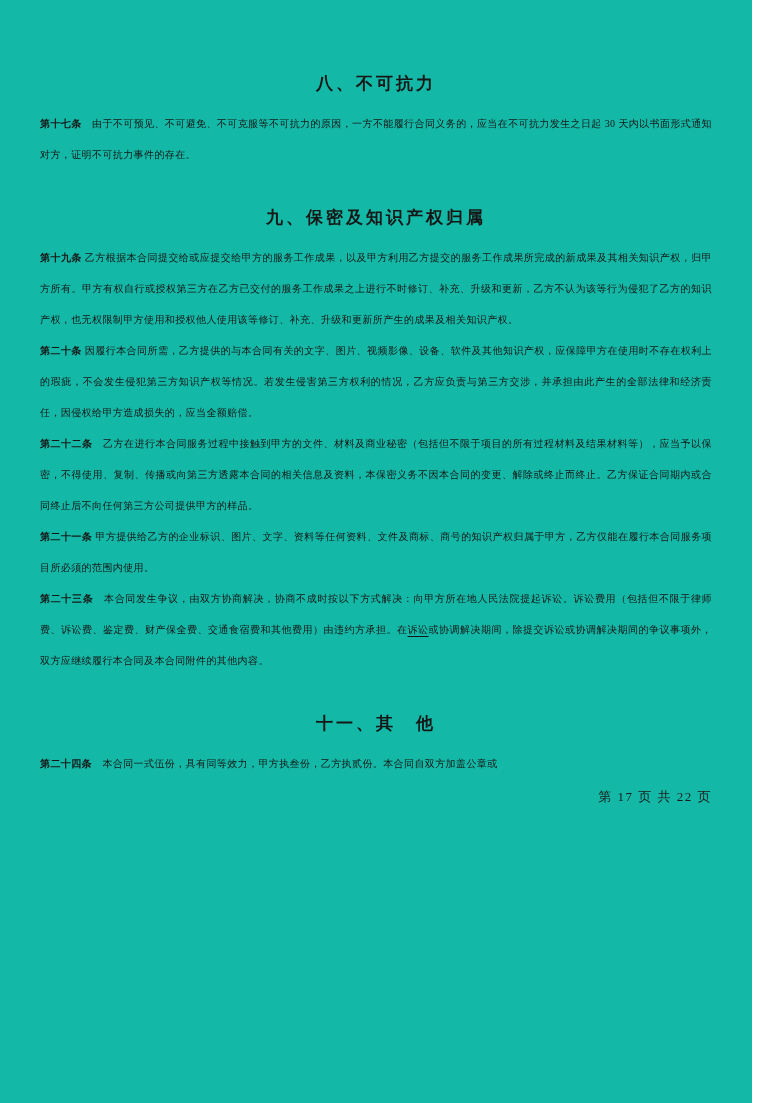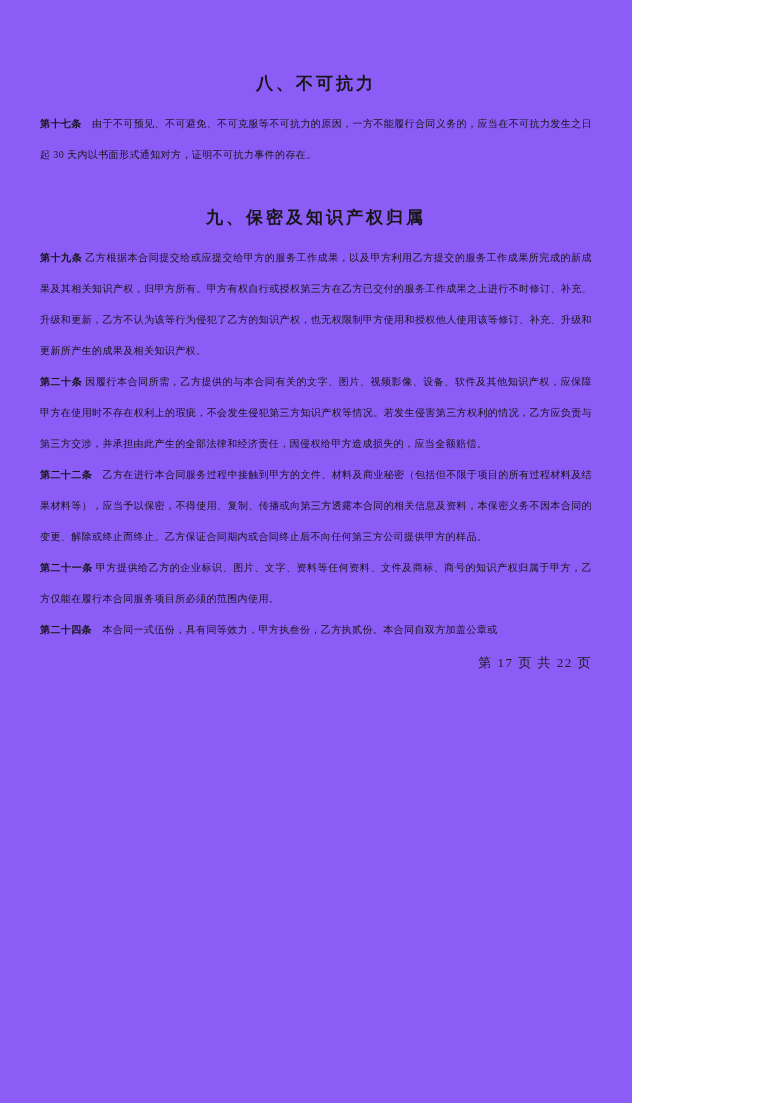--- a/index.html
+++ b/index.html
@@ -5,24 +5,24 @@
   html, body {
     margin: 0;
     padding: 0;
     background: #ffffff;
   }
   body {
     font-family: "Liberation Serif", "DejaVu Serif", serif;
     color: #161616;
   }
   .page {
-    width: 632px;
+    width: 752px;
     height: 1103px;
     box-sizing: border-box;
-    background: #8b5cf6;
+    background: #14b8a6;
     padding: 72px 40px 0 40px;
     overflow: hidden;
     position: relative;
   }
   h2.sec-heading {
     font-size: 17px;
     font-weight: bold;
     text-align: center;
     letter-spacing: 3px;
     line-height: 24px;
@@ -53,16 +53,18 @@
 
 <div class="page">
   <main>
       <h2 class="sec-heading first">八、不可抗力</h2>
       <p class="para"><span class="run-bold">第十七条</span><span class="run-text">　由于不可预见、不可避免、不可克服等不可抗力的原因，一方不能履行合同义务的，应当在不可抗力发生之日起 30 天内以书面形式通知对方，证明不可抗力事件的存在。</span></p>
       <h2 class="sec-heading">九、保密及知识产权归属</h2>
       <p class="para"><span class="run-bold">第十九条</span><span class="run-text"> 乙方根据本合同提交给或应提交给甲方的服务工作成果，以及甲方利用乙方提交的服务工作成果所完成的新成果及其相关知识产权，归甲方所有。甲方有权自行或授权第三方在乙方已交付的服务工作成果之上进行不时修订、补充、升级和更新，乙方不认为该等行为侵犯了乙方的知识产权，也无权限制甲方使用和授权他人使用该等修订、补充、升级和更新所产生的成果及相关知识产权。</span></p>
       <p class="para"><span class="run-bold">第二十条</span><span class="run-text"> 因履行本合同所需，乙方提供的与本合同有关的文字、图片、视频影像、设备、软件及其他知识产权，应保障甲方在使用时不存在权利上的瑕疵，不会发生侵犯第三方知识产权等情况。若发生侵害第三方权利的情况，乙方应负责与第三方交涉，并承担由此产生的全部法律和经济责任，因侵权给甲方造成损失的，应当全额赔偿。</span></p>
       <p class="para"><span class="run-bold">第二十二条</span><span class="run-text">　乙方在进行本合同服务过程中接触到甲方的文件、材料及商业秘密（包括但不限于项目的所有过程材料及结果材料等），应当予以保密，不得使用、复制、传播或向第三方透露本合同的相关信息及资料，本保密义务不因本合同的变更、解除或终止而终止。乙方保证合同期内或合同终止后不向任何第三方公司提供甲方的样品。</span></p>
       <p class="para"><span class="run-bold">第二十一条</span><span class="run-text"> 甲方提供给乙方的企业标识、图片、文字、资料等任何资料、文件及商标、商号的知识产权归属于甲方，乙方仅能在履行本合同服务项目所必须的范围内使用。</span></p>
+      <p class="para"><span class="run-bold">第二十三条</span><span class="run-text">　本合同发生争议，由双方协商解决，协商不成时按以下方式解决：向甲方所在地人民法院提起诉讼。诉讼费用（包括但不限于律师费、诉讼费、鉴定费、财产保全费、交通食宿费和其他费用）由违约方承担。在</span><span class="run-underline">诉讼</span><span class="run-text">或协调解决期间，除提交诉讼或协调解决期间的争议事项外，双方应继续履行本合同及本合同附件的其他内容。</span></p>
+      <h2 class="sec-heading">十一、其　他</h2>
       <p class="para"><span class="run-bold">第二十四条</span><span class="run-text">　本合同一式伍份，具有同等效力，甲方执叁份，乙方执贰份。本合同自双方加盖公章或</span></p>
     </main>
   <div class="page-footer">第 17 页 共 22 页</div>
 </div>
 
 </body></html>

